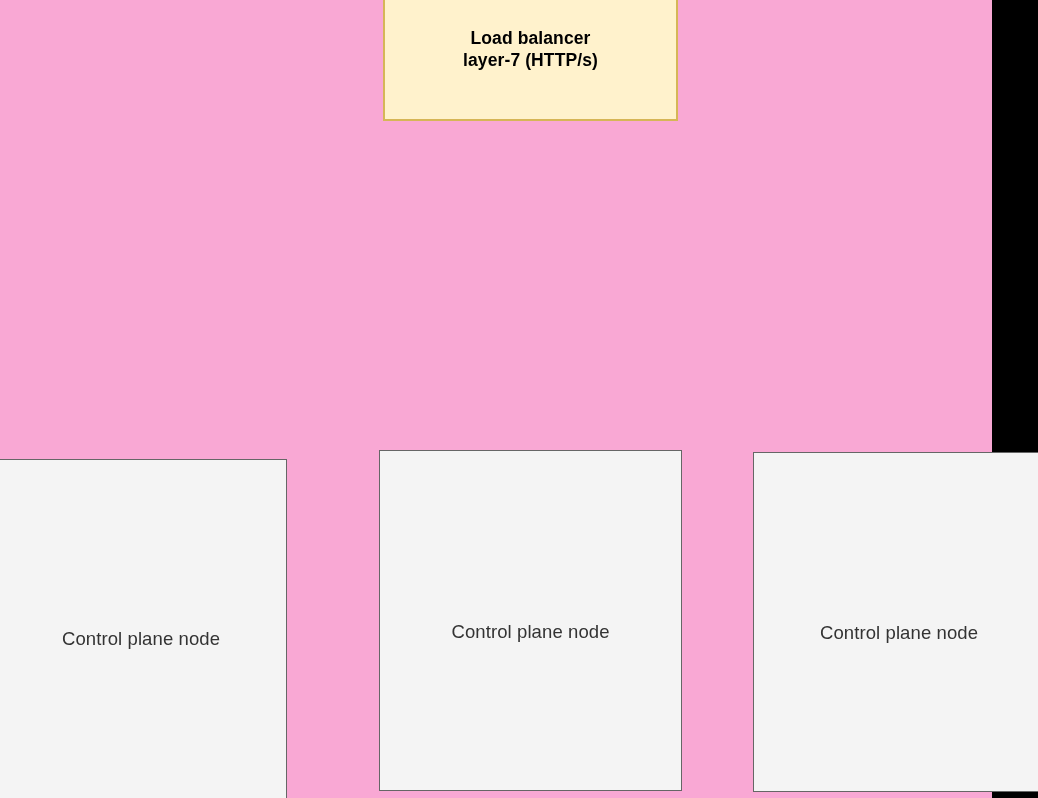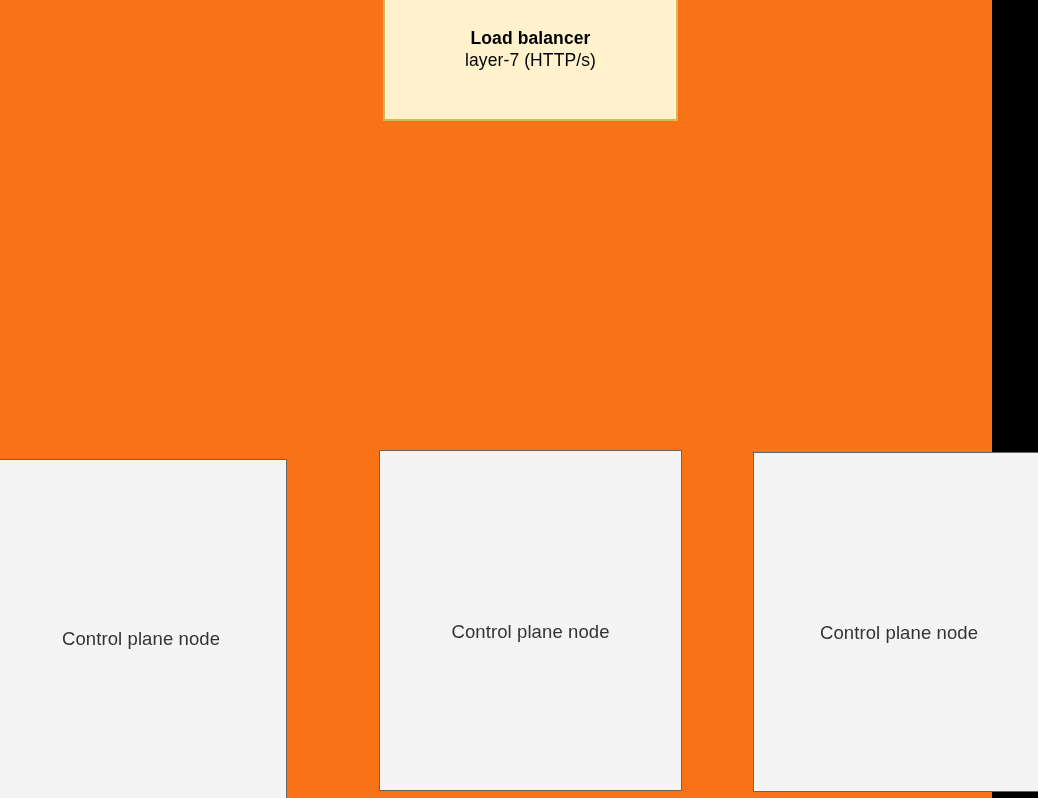--- a/index.html
+++ b/index.html
@@ -14,21 +14,21 @@
     overflow: hidden;
     font-family: "Liberation Sans", sans-serif;
     -webkit-font-smoothing: antialiased;
   }
   #canvas {
     position: absolute;
     top: 0;
     left: 0;
     width: 992px;
     height: 798px;
-    background: #f97316;
+    background: #f9a8d4;
   }
 
   
   .lb-node {
     position: absolute;
     left: 383px;
     top: -2px;
     width: 295px;
     height: 123px;
     background: #fff2cc;
@@ -43,21 +43,21 @@
   }
   .lb-title {
     font-size: 17.5px;
     font-weight: bold;
     color: #000000;
     line-height: 22px;
     letter-spacing: 0.1px;
   }
   .lb-subtitle {
     font-size: 17.5px;
-    font-weight: normal;
+    font-weight: bold;
     color: #000000;
     line-height: 23px;
     letter-spacing: 0.1px;
   }
 
   
   .cp-node {
     position: absolute;
     background: #f4f4f4;
     border: 1.5px solid #666666;

